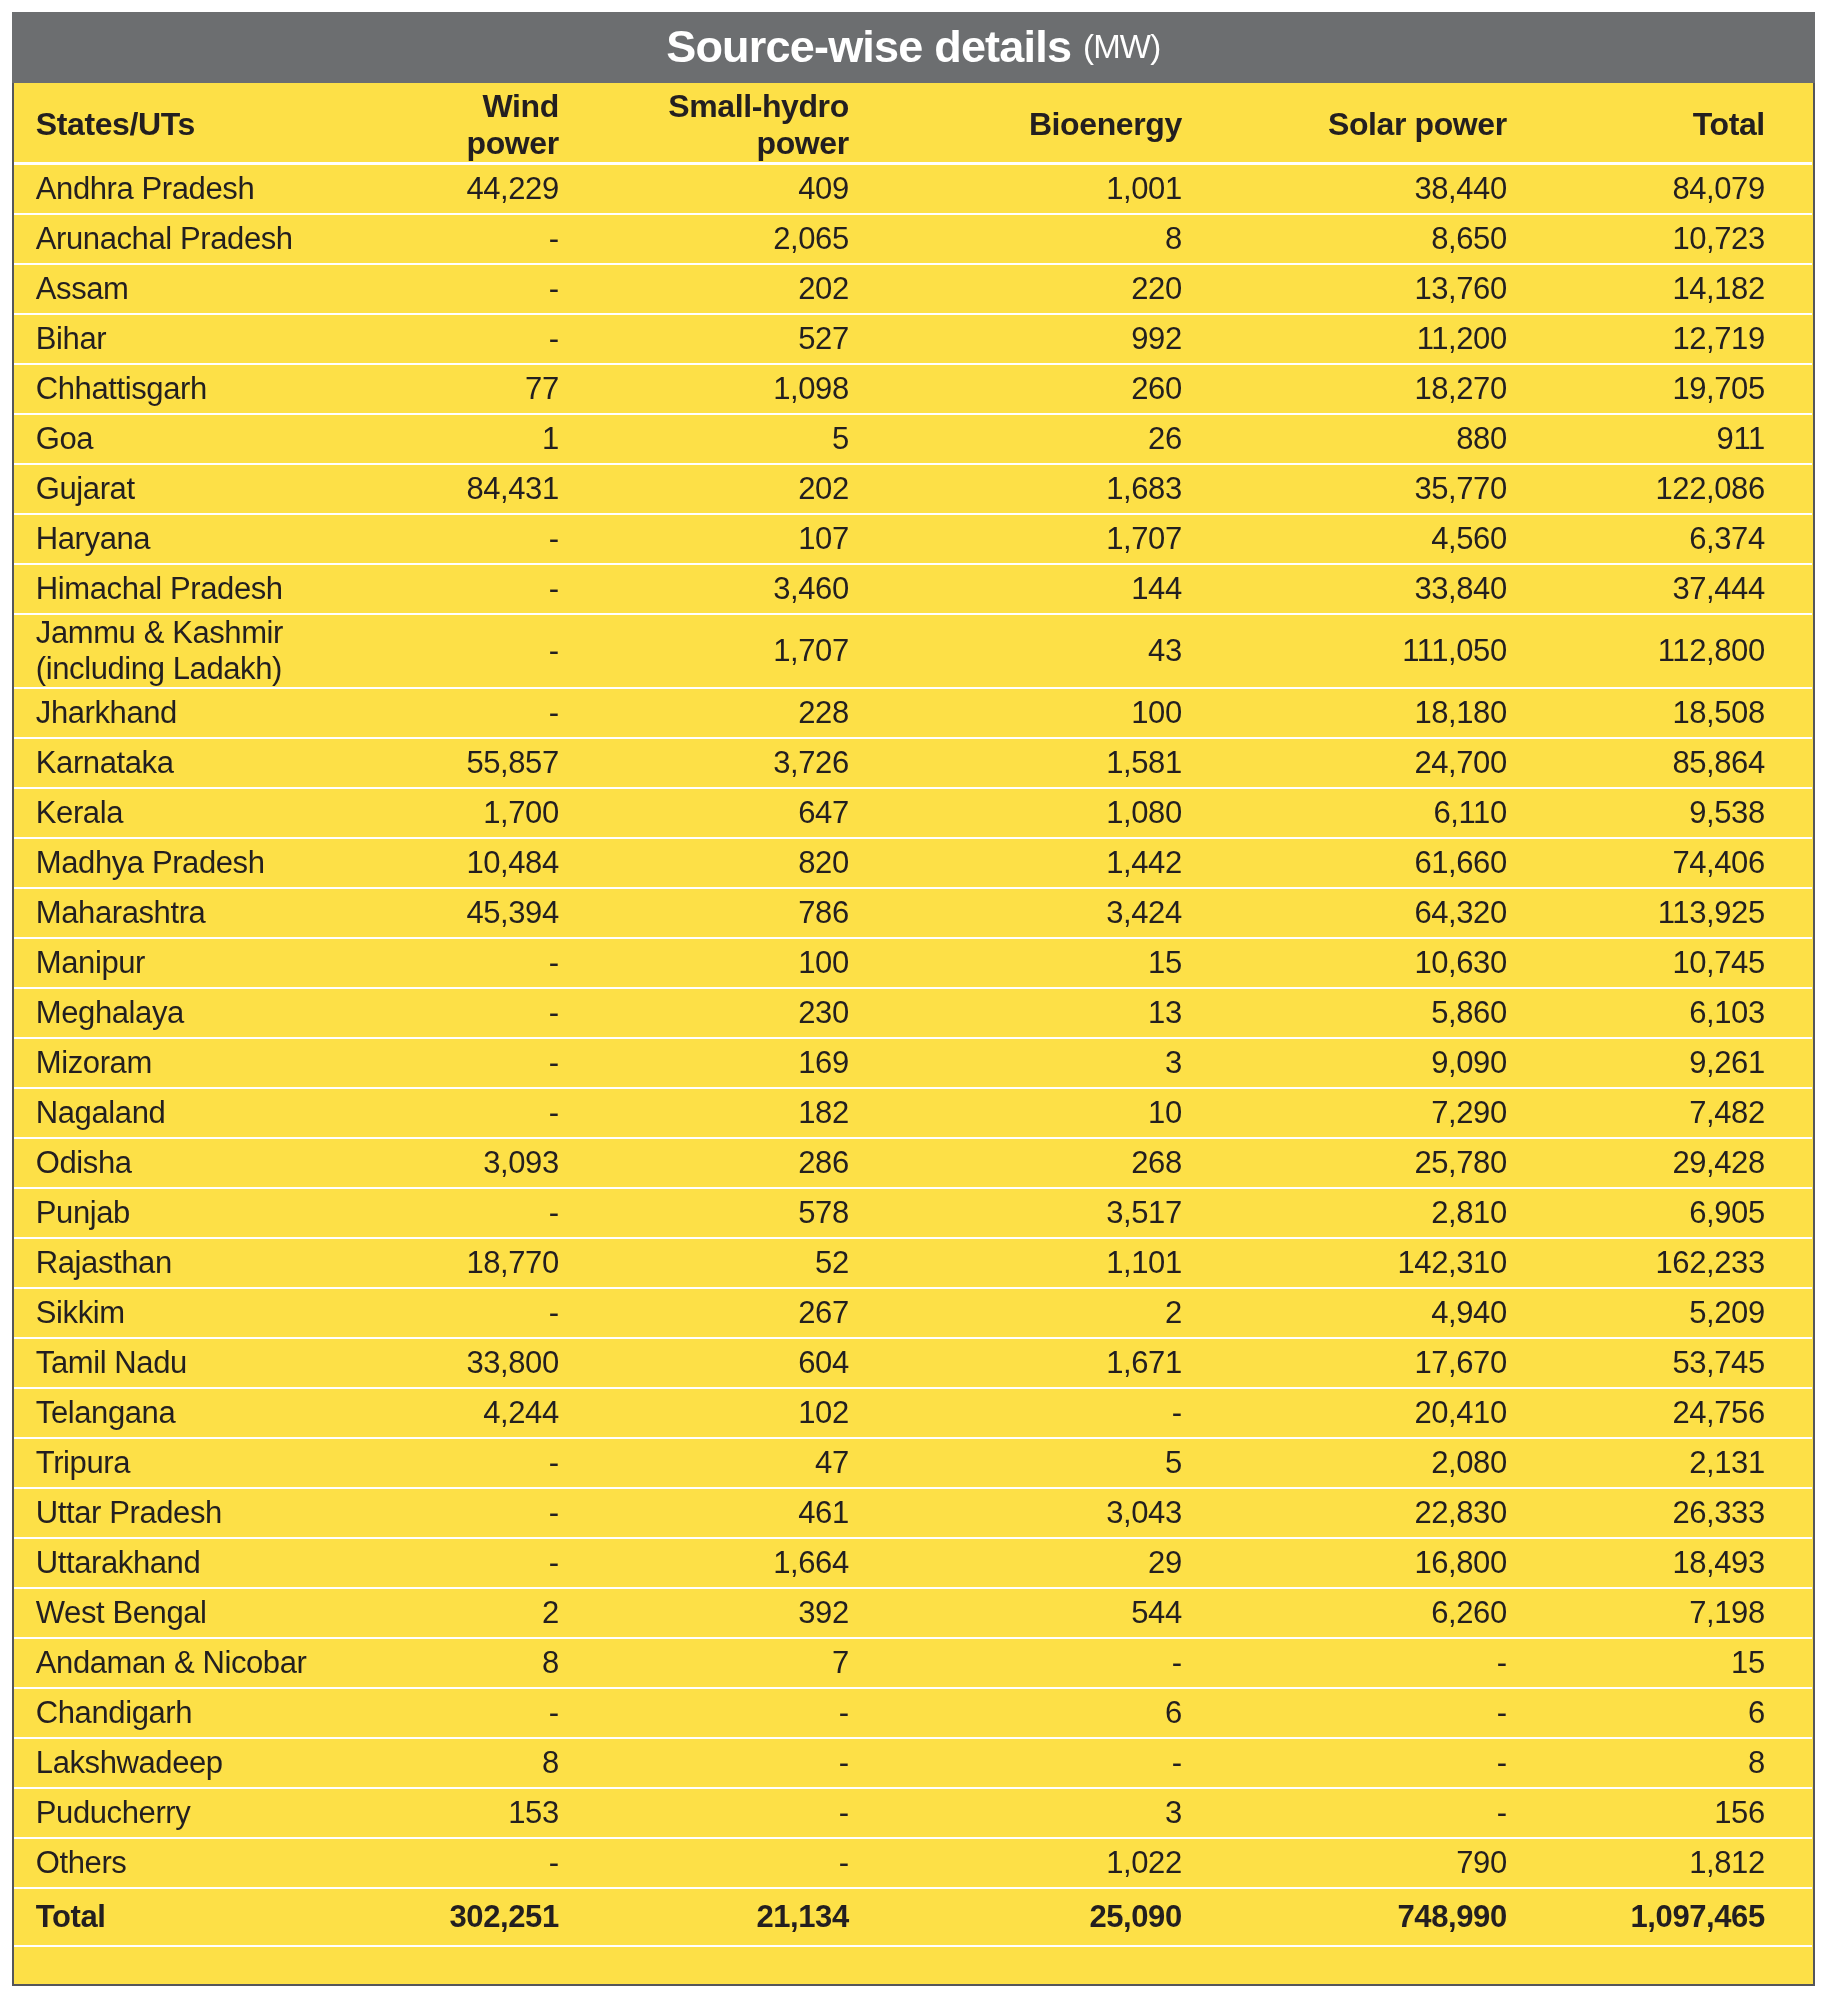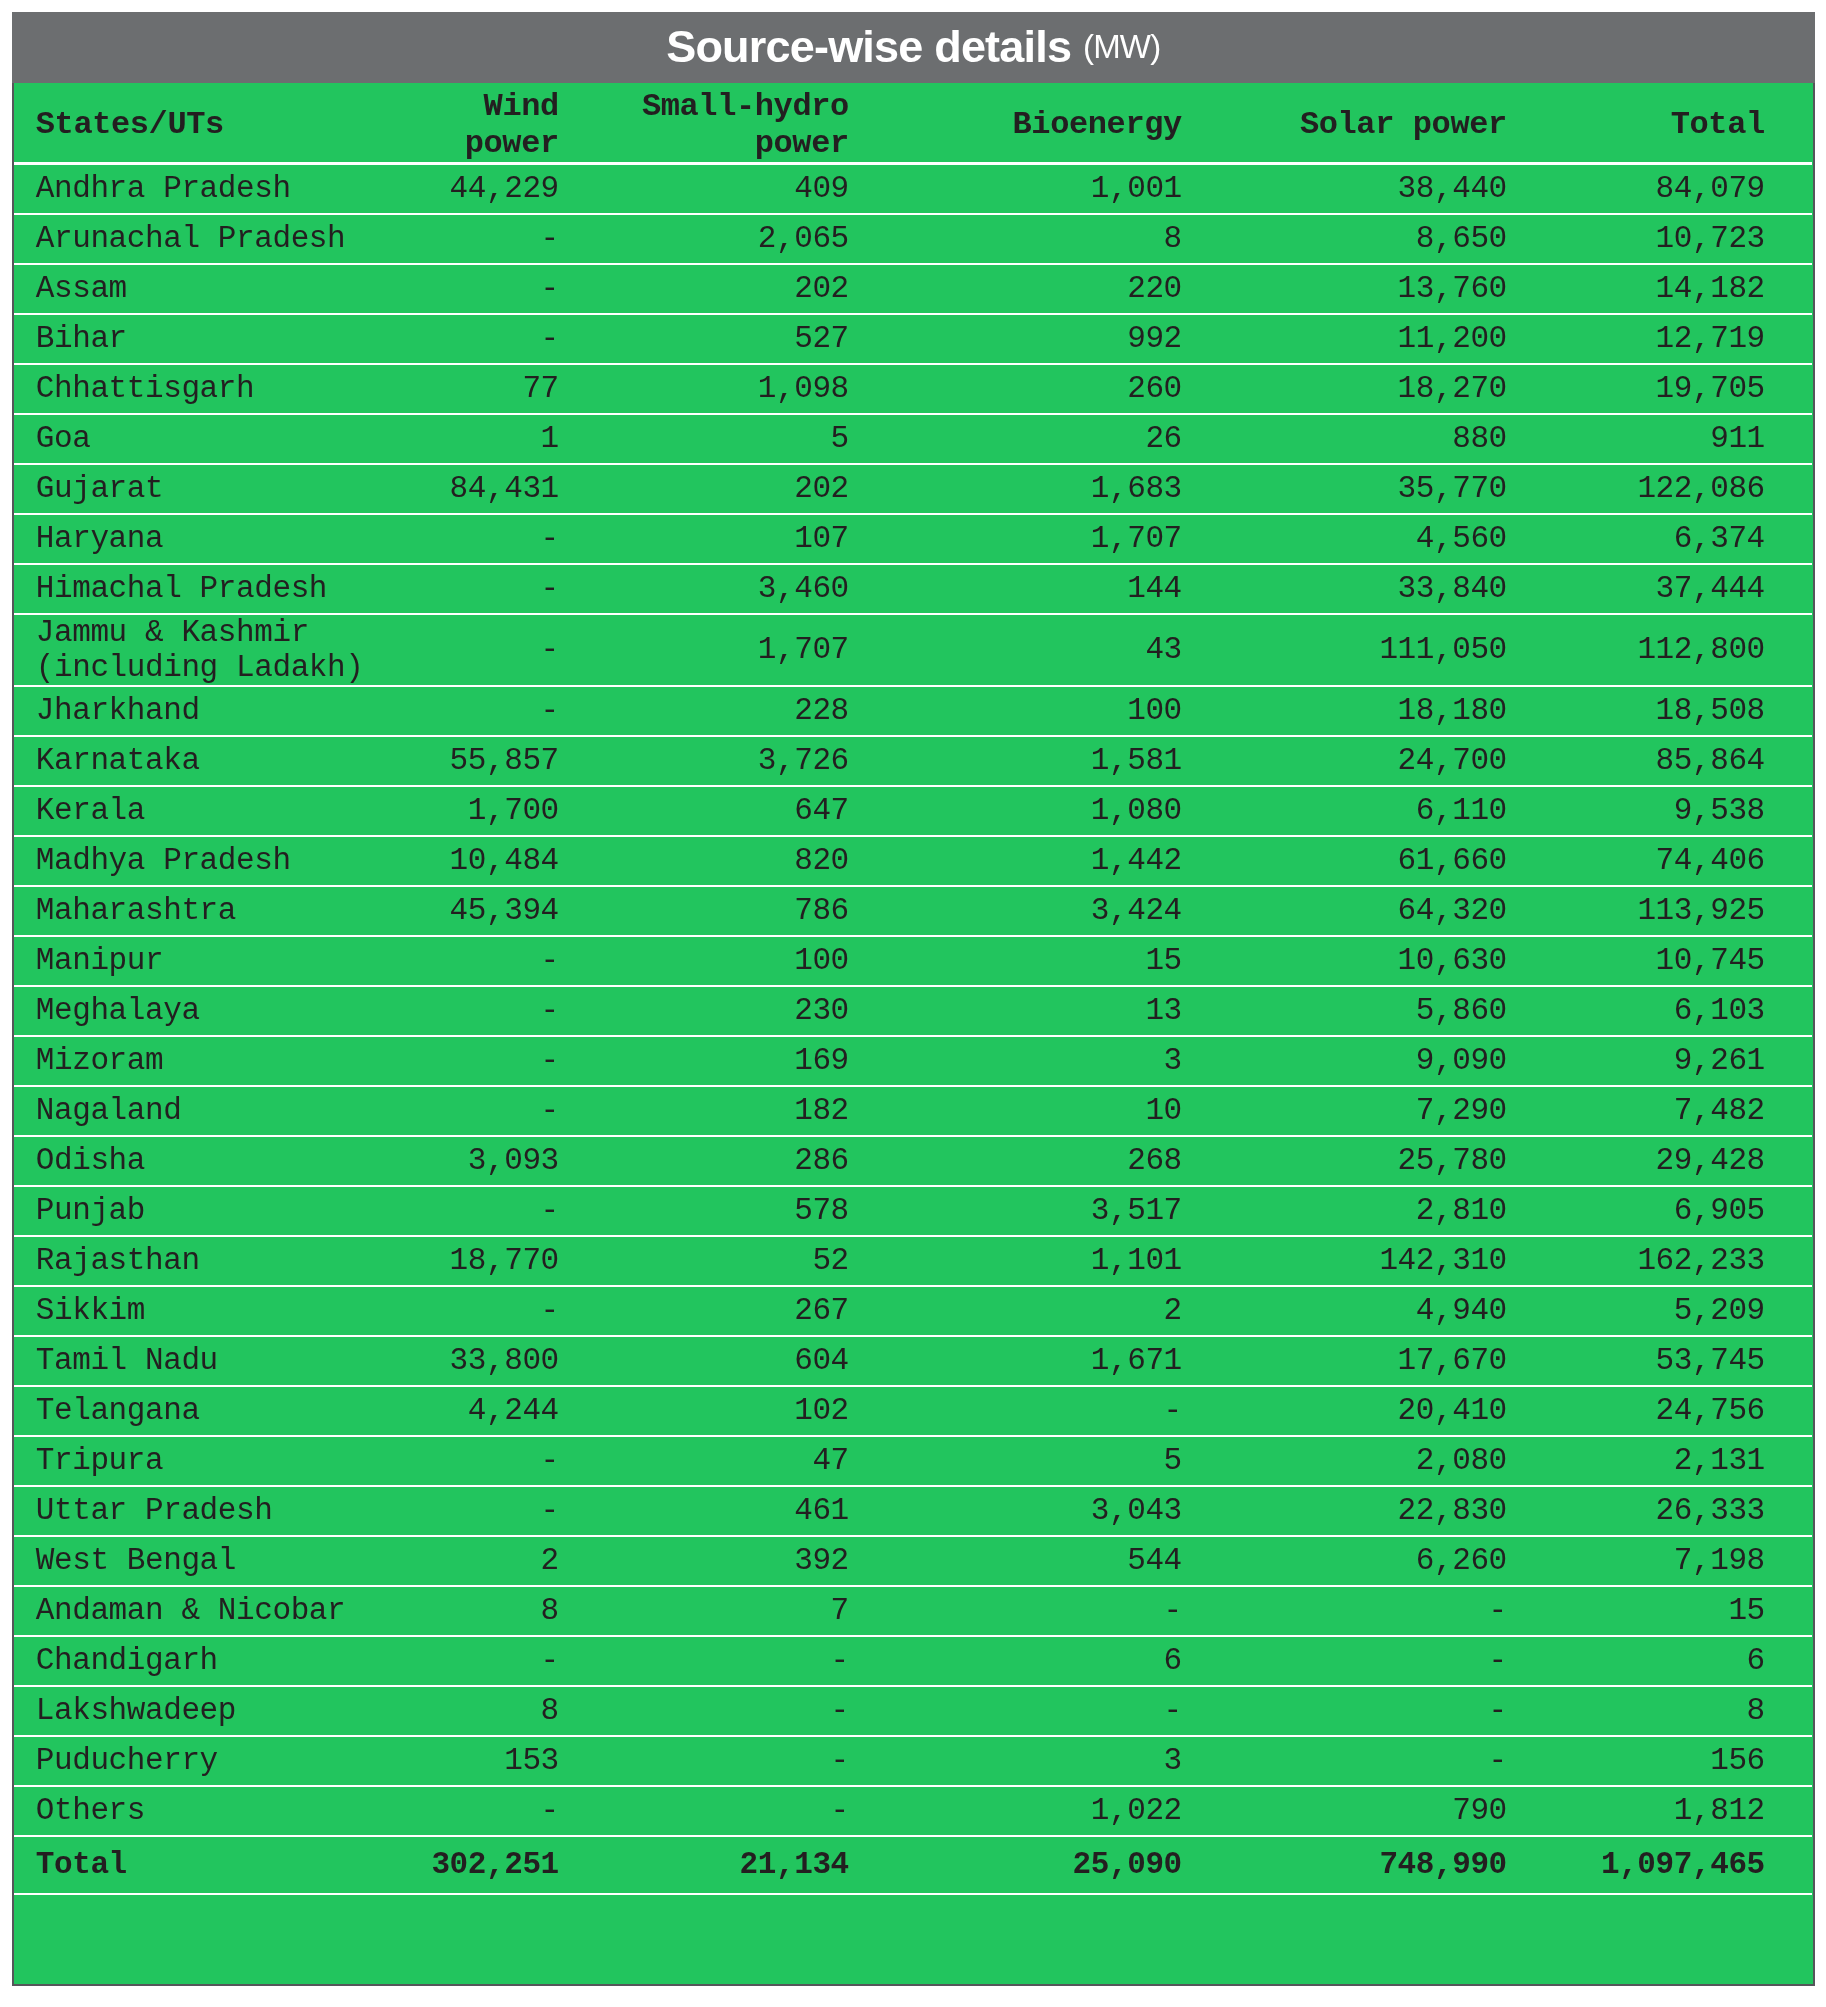--- a/index.html
+++ b/index.html
@@ -24,27 +24,26 @@
     font-weight:bold;
     font-size:45px;
     letter-spacing:-0.8px;
   }
   .titlebar .unit{
     font-size:33px;
     margin-left:11.8px;
     font-weight:normal;
   }
   .tbody-wrap{
-    background:#22c55e;
+    background:#fde047;
     border-left:2.5px solid #55565a;
     border-right:2.5px solid #55565a;
     border-bottom:2.5px solid #55565a;
     box-sizing:border-box;
     height:1903px;
-    font-family:Liberation Mono, monospace;
   }
   table{
     width:1798px;
     border-collapse:collapse;
     table-layout:fixed;
     font-size:31px;
   }
   col.c1{width:396px}
   col.c2{width:196px}
   col.c3{width:290px}
@@ -324,20 +323,28 @@
           </tr>
           <tr>
             <td class="first">Uttar Pradesh</td>
             <td>-</td>
             <td>461</td>
             <td>3,043</td>
             <td>22,830</td>
             <td>26,333</td>
           </tr>
           <tr>
+            <td class="first">Uttarakhand</td>
+            <td>-</td>
+            <td>1,664</td>
+            <td>29</td>
+            <td>16,800</td>
+            <td>18,493</td>
+          </tr>
+          <tr>
             <td class="first">West Bengal</td>
             <td>2</td>
             <td>392</td>
             <td>544</td>
             <td>6,260</td>
             <td>7,198</td>
           </tr>
           <tr>
             <td class="first">Andaman &amp; Nicobar</td>
             <td>8</td>

